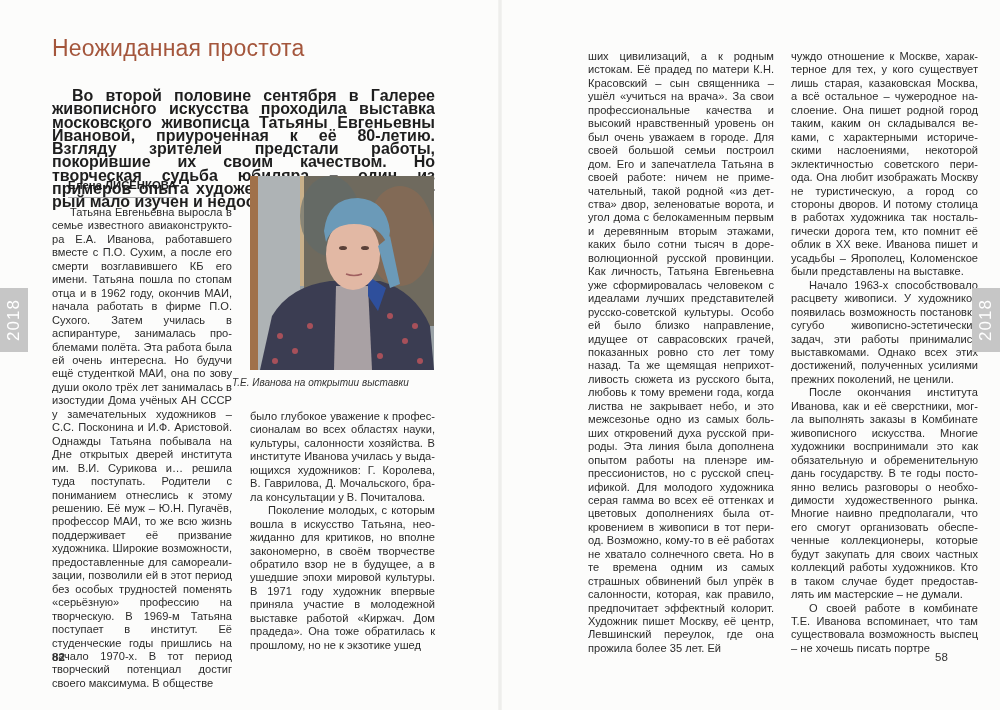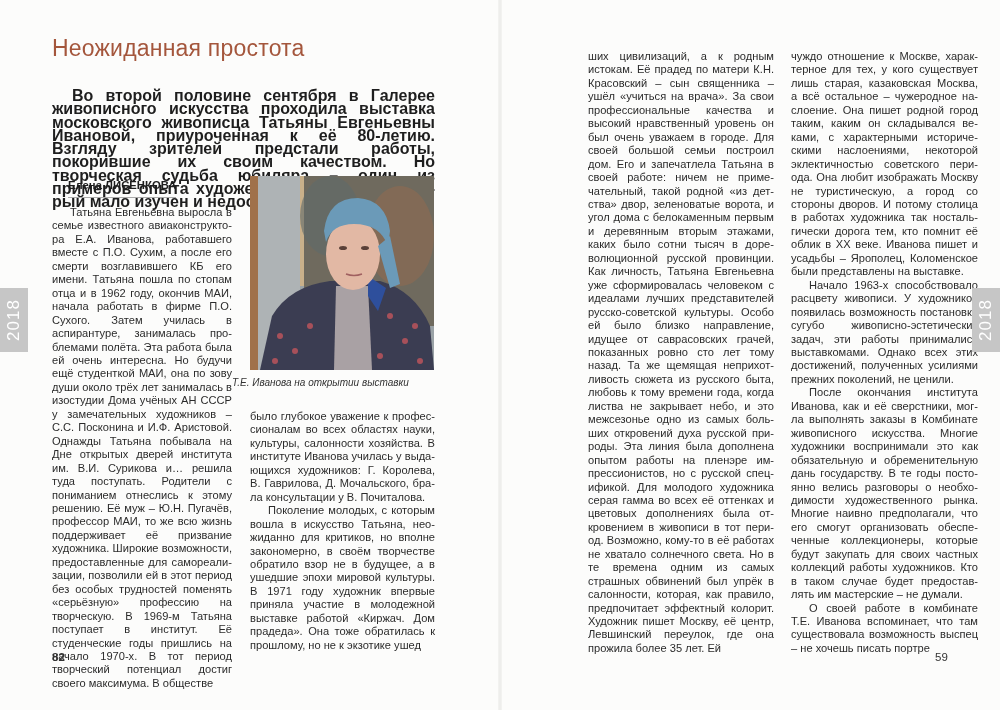--- a/index.html
+++ b/index.html
@@ -128,20 +128,20 @@
 </div>
 
 <div class="col col4">
   <p class="cont">чуждо отношение к Москве, харак­терное для тех, у кого существует лишь старая, казаковская Москва, а всё остальное – чужеродное на­слоение. Она пишет родной город таким, каким он складывался ве­ками, с характерными историче­скими наслоениями, некоторой эклектичностью советского пери­ода. Она любит изображать Мо­скву не туристическую, а город со стороны дворов. И потому столица в работах художника так носталь­гически дорога тем, кто помнит её облик в XX веке. Иванова пишет и усадьбы – Ярополец, Коломенское были представлены на выставке.</p>
   <p>Начало 1963-х способствовало расцвету живописи. У художников появилась возможность постанов­ки сугубо живописно-эстетических задач, эти работы принимались выставкомами. Однако всех этих достижений, полученных усилиями прежних поколений, не ценили.</p>
   <p>После окончания института Иванова, как и её сверстники, мог­ла выполнять заказы в Комбинате живописного искусства. Многие художники воспринимали это как обязательную и обременительную дань государству. В те годы посто­янно велись разговоры о необхо­димости художественного рынка. Многие наивно предполагали, что его смогут организовать обеспе­ченные коллекционеры, которые будут закупать для своих частных коллекций работы художников. Кто в таком случае будет предостав­лять им мастерские – не думали.</p>
   <p>О своей работе в комбинате Т.Е. Иванова вспоминает, что там существовала возможность вы­спец – не хочешь писать портре­</p>
 </div>
 
 <div class="page-number pn-left">82</div>
-<div class="page-number pn-right">59</div>
+<div class="page-number pn-right">58</div>
 
 <div class="year-tab year-left">
   <span>2018</span>
 </div>
 <div class="year-tab year-right">
   <span>2018</span>
 </div>
 
 </body></html>

